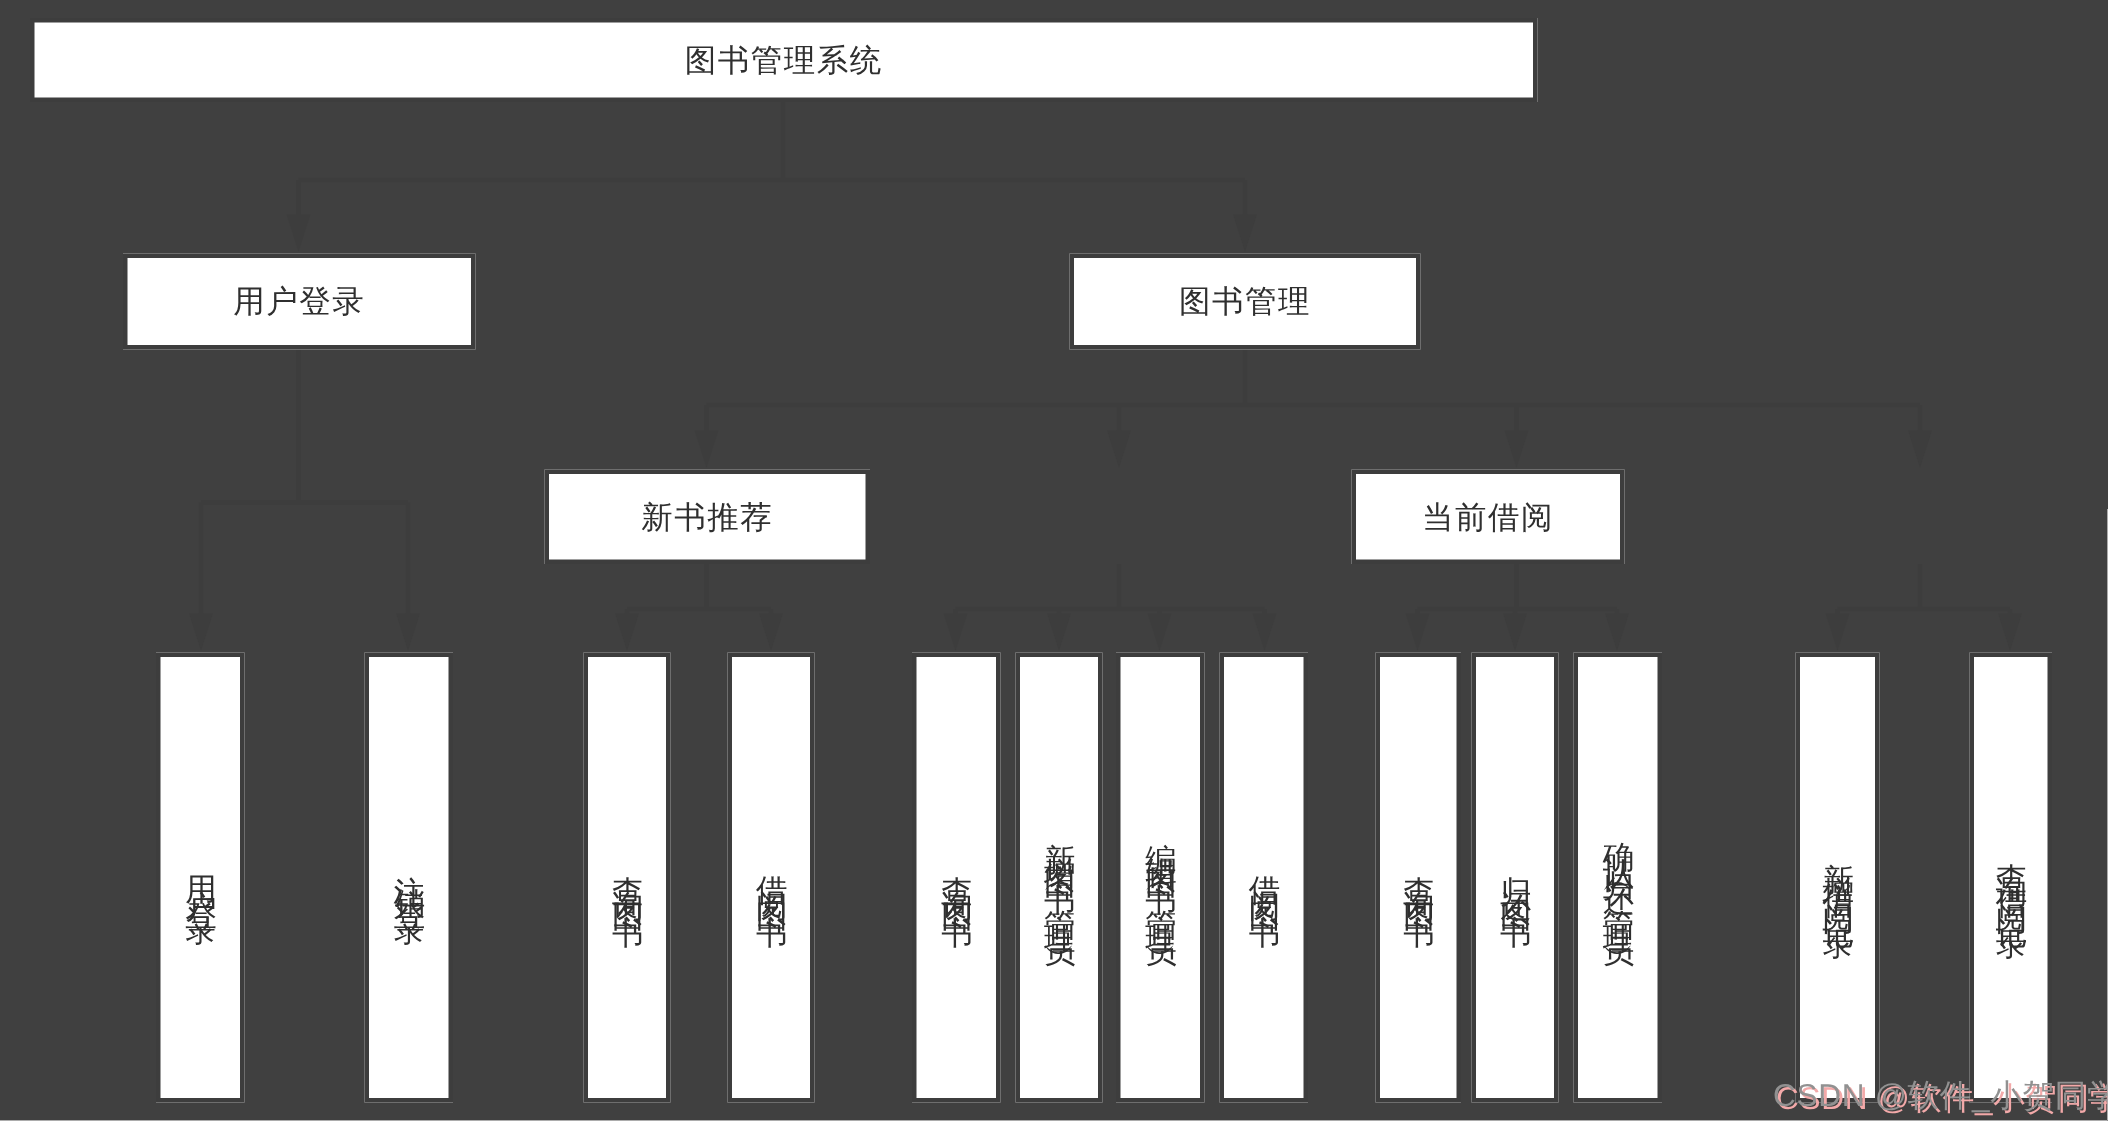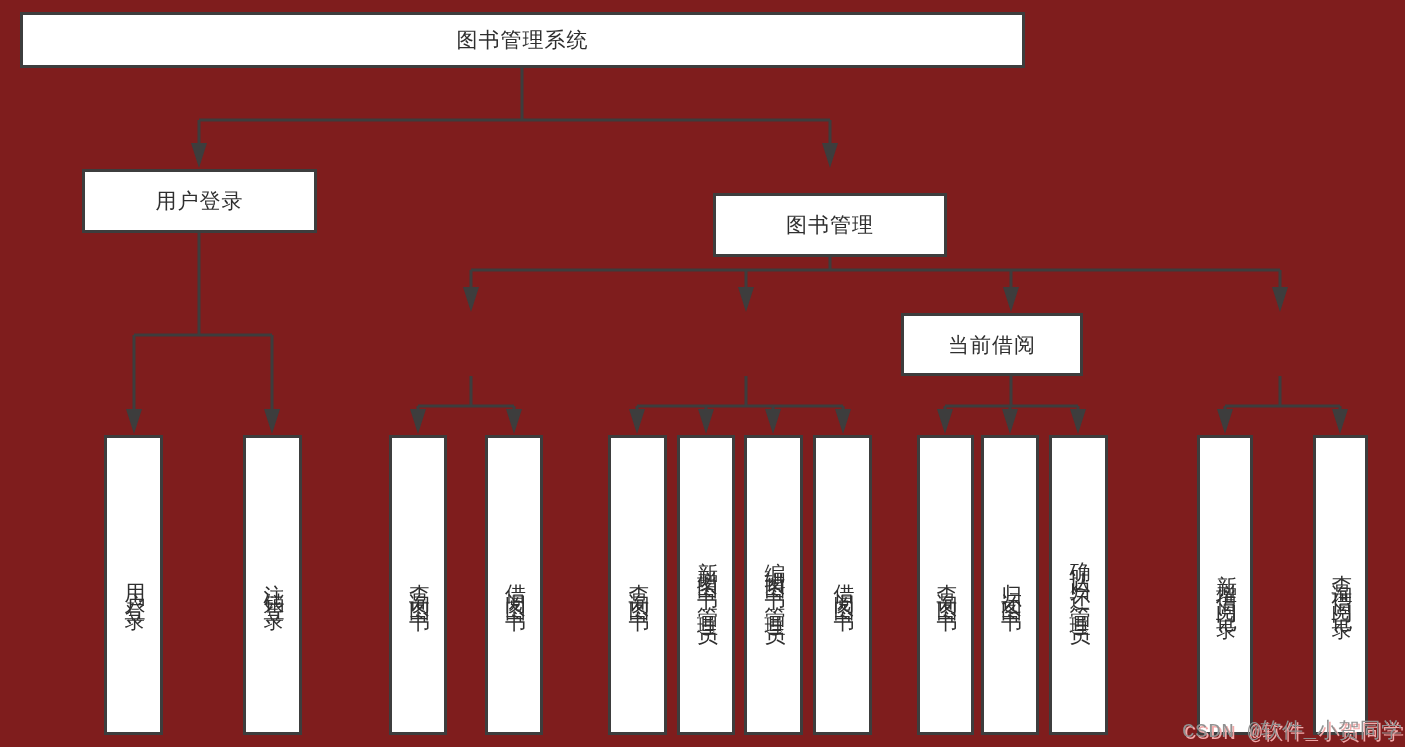--- a/index.html
+++ b/index.html
@@ -5,23 +5,22 @@
   html, body {
     margin: 0;
     padding: 0;
     background: #ffffff;
     font-family: "Liberation Sans", "DejaVu Sans", sans-serif;
   }
   #canvas {
     position: relative;
     width: 1405px;
     height: 747px;
-    background: #7f1d1d;
+    background: #404040;
     overflow: hidden;
-    font-family: Liberation Mono, monospace;
   }
   #connectors {
     position: absolute;
     left: 0; top: 0;
     width: 1405px;
     height: 747px;
     pointer-events: none;
   }
   .node {
     position: absolute;
@@ -42,21 +41,21 @@
     height: 300px;
     writing-mode: vertical-rl;
     text-orientation: mixed;
     letter-spacing: 9px;
     white-space: normal;
     line-height: 1.0;
   }
   
   #n-root   { left: 20px;  top: 12px;  width: 1005px; height: 56px; }
   #n-login  { left: 82px;  top: 169px; width: 235px; }
-  #n-mgmt   { left: 713px; top: 169px; width: 234px; margin-top: 24px; }
+  #n-mgmt   { left: 713px; top: 169px; width: 234px; }
   #n-newrec { left: 363px; top: 313px; width: 217px; height: 63px; }
   #n-borrow { left: 636px; top: 313px; width: 220px; height: 63px; }
   #n-cur    { left: 901px; top: 313px; width: 182px; height: 63px; }
   #n-rec    { left: 1172px;top: 313px; width: 216px; height: 63px; }
   #l-1  { left: 104px;  width: 59px; }
   #l-2  { left: 243px;  width: 59px; }
   #l-3  { left: 389px;  width: 58px; }
   #l-4  { left: 485px;  width: 58px; }
   #l-5  { left: 608px;  width: 59px; }
   #l-6  { left: 677px;  width: 58px; }
@@ -121,20 +120,21 @@
       <polygon points="1225,434 1217,409 1233,409"></polygon>
       <polygon points="1340,434 1332,409 1348,409"></polygon>
     </g>
   </svg>
 
   <div id="n-root" class="node">图书管理系统</div>
 
   <div id="n-login" class="node hnode">用户登录</div>
   <div id="n-mgmt" class="node hnode">图书管理</div>
 
+  <div id="n-newrec" class="node">新书推荐</div>
   <div id="n-cur" class="node">当前借阅</div>
 
   <div id="l-1" class="node vnode">用户登录</div>
   <div id="l-2" class="node vnode">注销登录</div>
   <div id="l-3" class="node vnode">查询图书</div>
   <div id="l-4" class="node vnode">借阅图书</div>
   <div id="l-5" class="node vnode">查询图书</div>
   <div id="l-6" class="node vnode">新增图书（管理员）</div>
   <div id="l-7" class="node vnode">编辑图书（管理员）</div>
   <div id="l-8" class="node vnode">借阅图书</div>

